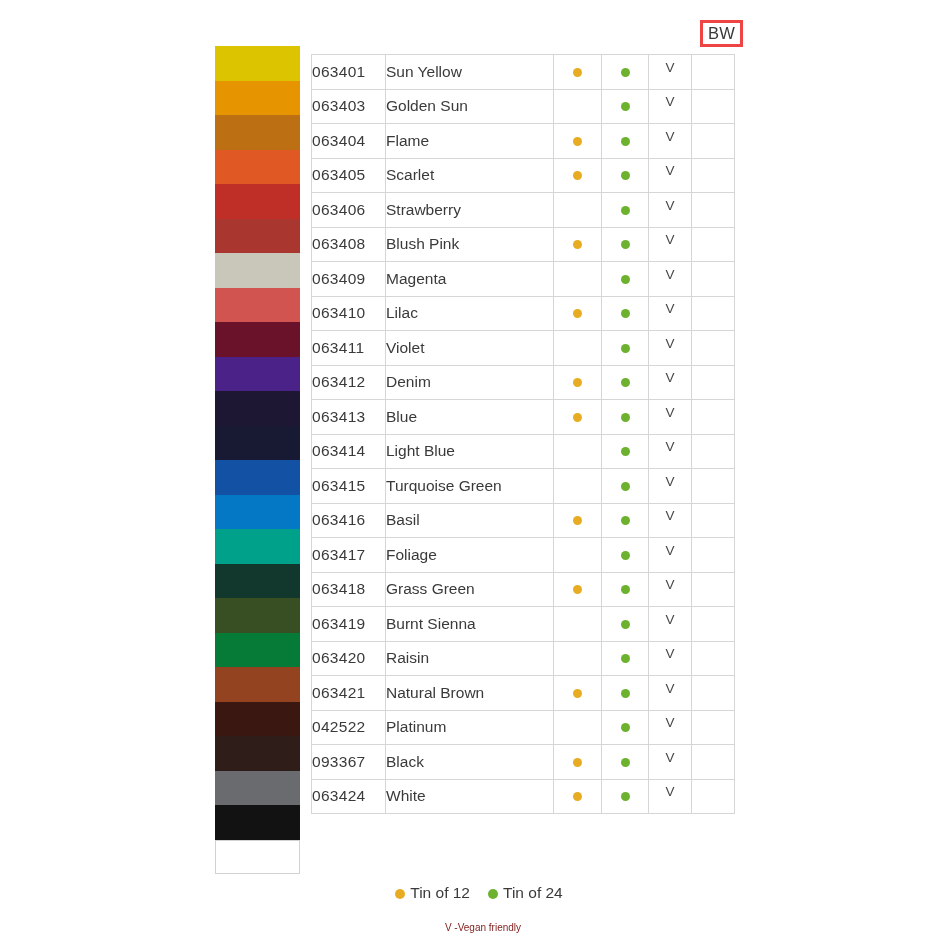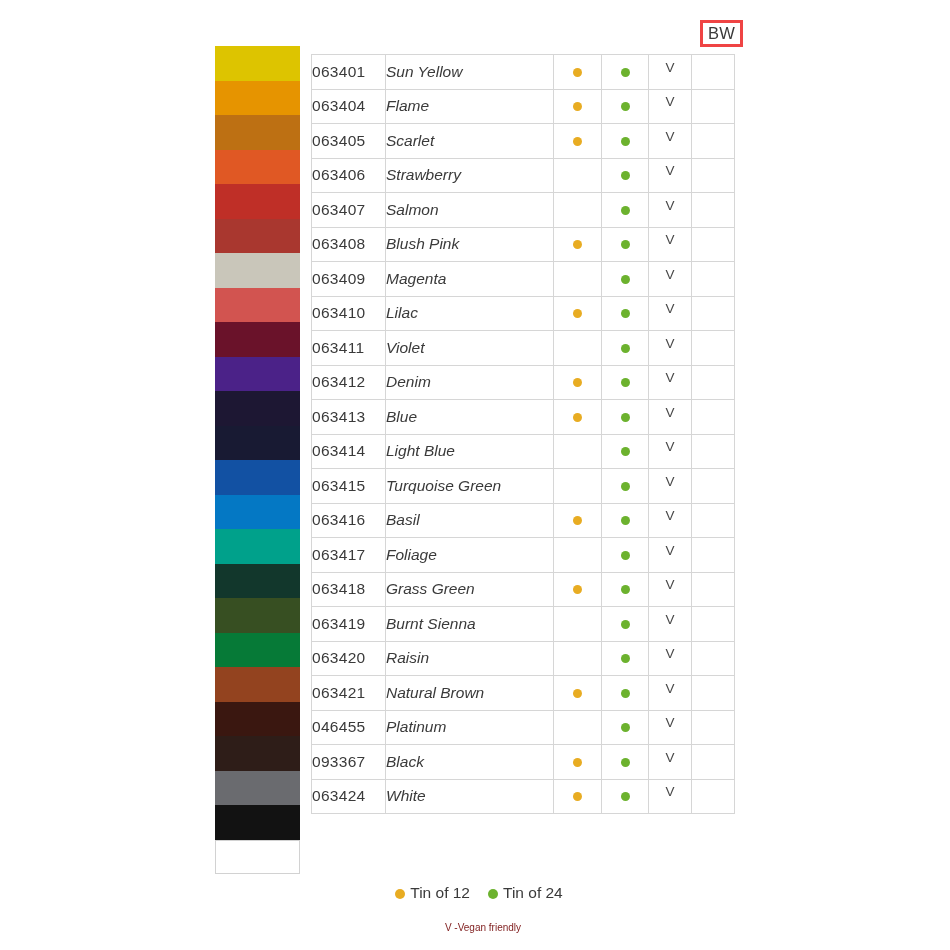--- a/index.html
+++ b/index.html
@@ -66,21 +66,21 @@
   .grid td {
     border: 1px solid #d6d6d6;
     height: 34.5px;
     padding: 0;
     font-size: 15.5px;
     color: #3a3a3a;
     background: #ffffff;
     vertical-align: middle;
   }
   .c-code   { width: 74px;  padding-left: 9px; letter-spacing: 0.3px; }
-  .c-name   { width: 168px; padding-left: 10px; font-style: italic; }
+  .c-name   { width: 168px; padding-left: 10px; }
   .c-tin12  { width: 48px;  text-align: center; }
   .c-tin24  { width: 47px;  text-align: center; }
   .c-vegan  { width: 43px;  text-align: center; }
   .c-bw     { width: 43px;  }
 
   .dot {
     display: inline-block;
     width: 9px;
     height: 9px;
     border-radius: 50%;
@@ -171,20 +171,30 @@
           <td class="c-code">063401</td>
           <td class="c-name">Sun Yellow</td>
           <td class="c-tin12"><span class="dot amber"></span></td>
           <td class="c-tin24"><span class="dot green"></span></td>
           <td class="c-vegan">
             <span class="vmark">V</span>
           </td>
           <td class="c-bw"></td>
         </tr>
         <tr>
+          <td class="c-code">063403</td>
+          <td class="c-name">Golden Sun</td>
+          <td class="c-tin12"></td>
+          <td class="c-tin24"><span class="dot green"></span></td>
+          <td class="c-vegan">
+            <span class="vmark">V</span>
+          </td>
+          <td class="c-bw"></td>
+        </tr>
+        <tr>
           <td class="c-code">063404</td>
           <td class="c-name">Flame</td>
           <td class="c-tin12"><span class="dot amber"></span></td>
           <td class="c-tin24"><span class="dot green"></span></td>
           <td class="c-vegan">
             <span class="vmark">V</span>
           </td>
           <td class="c-bw"></td>
         </tr>
         <tr>
@@ -201,30 +211,20 @@
           <td class="c-code">063406</td>
           <td class="c-name">Strawberry</td>
           <td class="c-tin12"></td>
           <td class="c-tin24"><span class="dot green"></span></td>
           <td class="c-vegan">
             <span class="vmark">V</span>
           </td>
           <td class="c-bw"></td>
         </tr>
         <tr>
-          <td class="c-code">063407</td>
-          <td class="c-name">Salmon</td>
-          <td class="c-tin12"></td>
-          <td class="c-tin24"><span class="dot green"></span></td>
-          <td class="c-vegan">
-            <span class="vmark">V</span>
-          </td>
-          <td class="c-bw"></td>
-        </tr>
-        <tr>
           <td class="c-code">063408</td>
           <td class="c-name">Blush Pink</td>
           <td class="c-tin12"><span class="dot amber"></span></td>
           <td class="c-tin24"><span class="dot green"></span></td>
           <td class="c-vegan">
             <span class="vmark">V</span>
           </td>
           <td class="c-bw"></td>
         </tr>
         <tr>
@@ -351,21 +351,21 @@
           <td class="c-code">063421</td>
           <td class="c-name">Natural Brown</td>
           <td class="c-tin12"><span class="dot amber"></span></td>
           <td class="c-tin24"><span class="dot green"></span></td>
           <td class="c-vegan">
             <span class="vmark">V</span>
           </td>
           <td class="c-bw"></td>
         </tr>
         <tr>
-          <td class="c-code">046455</td>
+          <td class="c-code">042522</td>
           <td class="c-name">Platinum</td>
           <td class="c-tin12"></td>
           <td class="c-tin24"><span class="dot green"></span></td>
           <td class="c-vegan">
             <span class="vmark">V</span>
           </td>
           <td class="c-bw"></td>
         </tr>
         <tr>
           <td class="c-code">093367</td>

